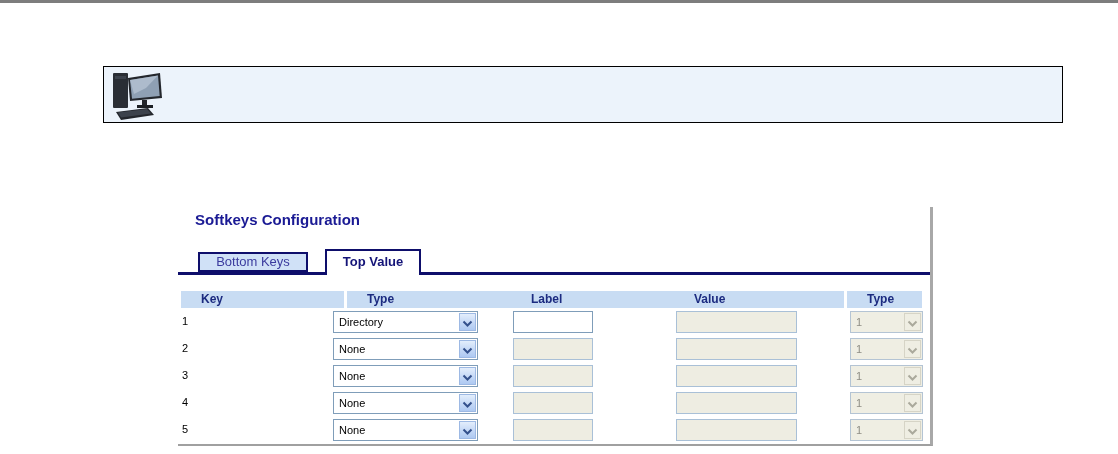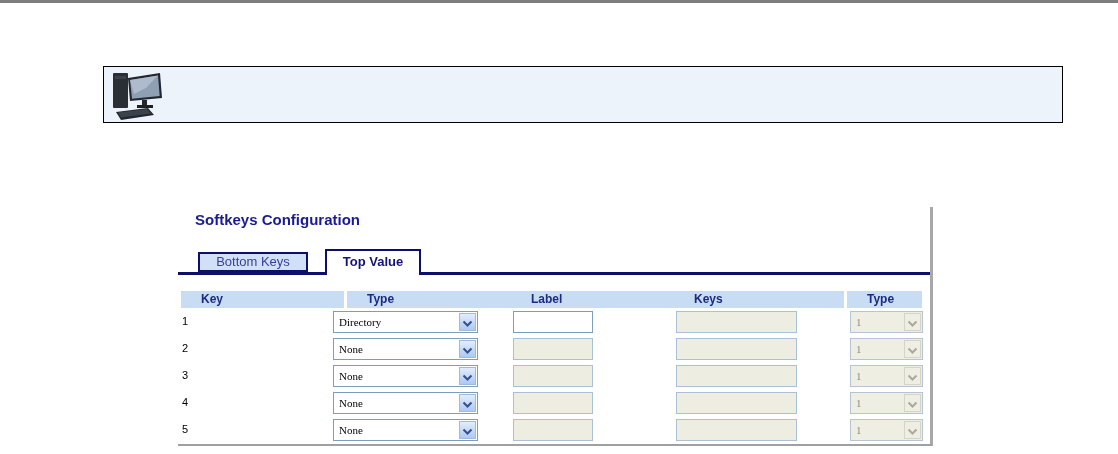--- a/index.html
+++ b/index.html
@@ -32,21 +32,21 @@
   .hc-key{left:181px;width:163px;}
   .hc-type{left:347px;width:176px;}
   .hc-label{left:511px;width:184px;}
   .hc-value{left:674px;width:170px;}
   .hc-line{left:847px;width:75px;}
 
   
   .rownum{left:182px;width:24px;font-size:11px;color:#000;}
 
   
-  .combo{height:22px;box-sizing:border-box;background:#ffffff;border:1px solid #7f9db9;font-size:11px;font-family:Liberation Serif, serif;}
+  .combo{height:22px;box-sizing:border-box;background:#ffffff;border:1px solid #7f9db9;font-size:11px;}
   .combo .ctext{position:absolute;left:5px;top:4px;color:#000;}
   .combo .cbtn{position:absolute;top:1px;right:1px;bottom:1px;width:17px;
     background:linear-gradient(180deg,#e3eefc 0%,#c4d8f6 55%,#aec9f2 100%);
     border:1px solid #9db9e4;box-sizing:border-box;}
   .combo .cbtn svg{position:absolute;left:2px;top:6px;}
   .combo.disabled{background:#efeee3;border:1px solid #b4c4d4;}
   .combo.disabled .ctext{color:#8f8e85;}
   .combo.disabled .cbtn{background:#efeee3;border:1px solid #d6d4c6;}
 
   .type-combo{left:333px;width:145px;}
@@ -83,21 +83,21 @@
 
 <div class="abs page-title">Softkeys Configuration</div>
 
 <div class="abs tab tab-inactive">Bottom Keys</div>
 <div class="abs tab tab-active">Top Value</div>
 <div class="abs tab-underline"></div>
 
 <div class="abs hcell hc-key">Key</div>
 <div class="abs hcell hc-type">Type</div>
 <div class="abs hcell hc-label">Label</div>
-<div class="abs hcell hc-value">Keys</div>
+<div class="abs hcell hc-value">Value</div>
 <div class="abs hcell hc-line">Type</div>
 
 <div>
   <div class="abs rownum" style="top:315px;">1</div>
   <div class="abs combo type-combo" style="top:311px;">
     <span class="ctext">Directory</span>
     <span class="cbtn">
       <svg width="11" height="8" viewBox="0 0 11 8">
           <path d="M1.5 1.5 L5.5 5.5 L9.5 1.5" fill="none" stroke="#33508c" stroke-width="2"></path>
         </svg>

